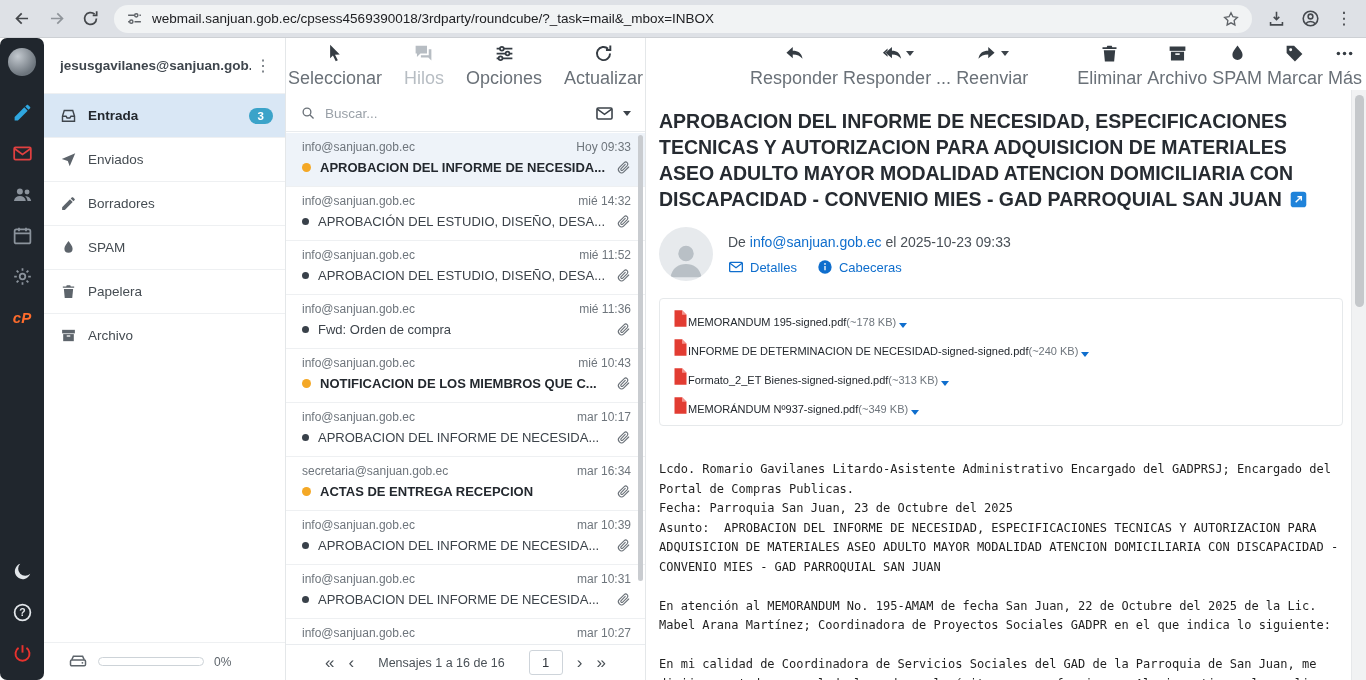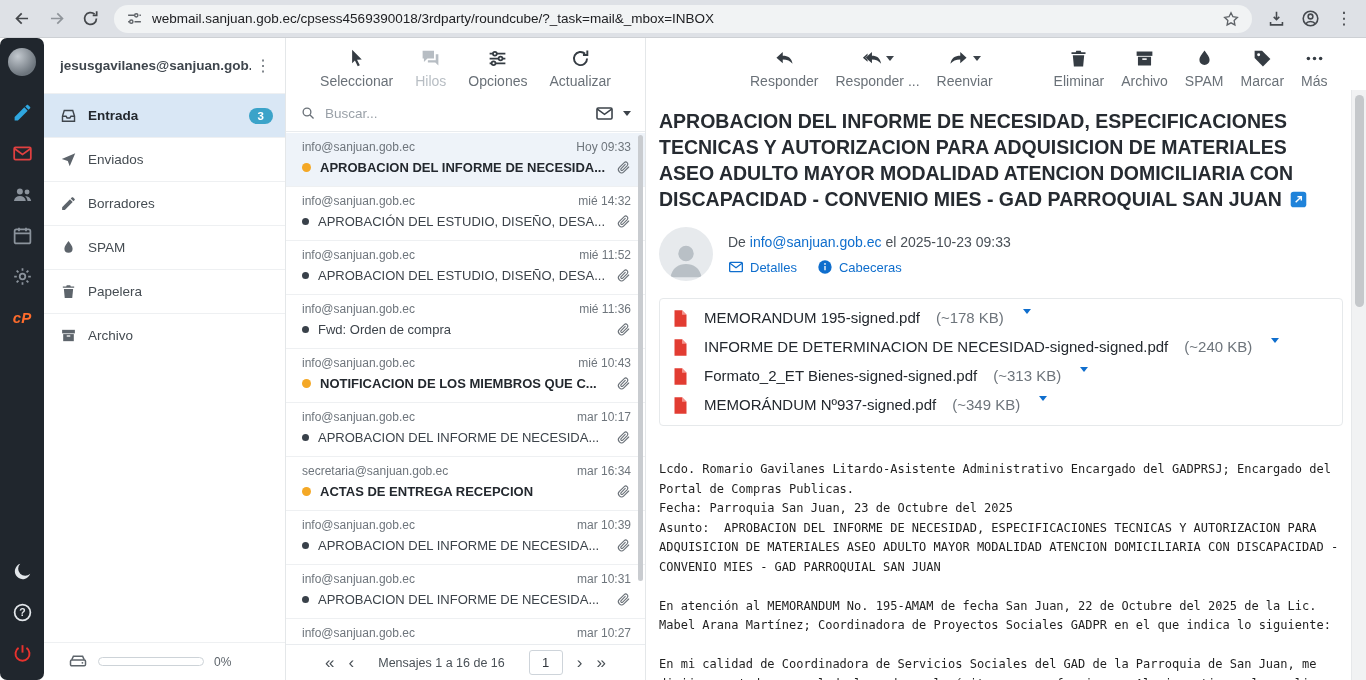--- a/index.html
+++ b/index.html
@@ -45,21 +45,21 @@
   .folder.active { background:#d9e7f5; color:#23282e; font-weight:bold; }
   .folder.active svg { color:#3f464d; }
   .badge { background:#3ba3c9; color:#fff; font-size:11.5px; font-weight:bold; padding:2px 9px; border-radius:10px; }
   .quota { position:absolute; bottom:0; left:0; right:0; height:38px; border-top:1px solid #eef0f2; display:flex; align-items:center; gap:10px; padding:0 18px 0 24px; color:#5d646b; }
   .quota svg { width:20px; height:20px; }
   .quota .track { width:106px; height:9px; border:1px solid #cdd3d8; border-radius:5px; background:#fff; overflow:hidden; }
   .quota .fill { height:100%; width:0; background:#3ba3c9; }
   .quota .pct { font-size:12px; }
 
   
-  .tbtn { display:flex; flex-direction:column; align-items:center; gap:4px; background:none; border:none; color:#6a7178; font-size:14px; cursor:pointer; white-space:nowrap; }
+  .tbtn { display:flex; flex-direction:column; align-items:center; gap:4px; background:none; border:none; color:#6a7178; font-size:18px; cursor:pointer; white-space:nowrap; }
   .tbtn svg { width:21px; height:21px; color:#353c43; }
   .tbtn.disabled { color:#b7bdc3; }
   .tbtn.disabled svg { color:#b7bdc3; }
   .iconrow { display:flex; align-items:center; gap:4px; height:21px; }
   .tcaret { width:0; height:0; border-left:4px solid transparent; border-right:4px solid transparent; border-top:5px solid #3c434a; }
 
   
   .listpane { position:absolute; left:286px; top:0; bottom:0; width:360px; background:#fff; border-right:1px solid #e4e7e9; }
   .ltoolbar { height:57px; display:flex; align-items:flex-end; justify-content:center; gap:22px; padding-bottom:6px; }
   .searchrow { height:37px; border-bottom:1px solid #e9ecef; display:flex; align-items:center; gap:9px; padding:0 14px;justify-content:center; }
@@ -78,35 +78,35 @@
   .msg.unread .subj { font-weight:bold; color:#23282e; }
   .msg .clip { width:15px; height:15px; color:#6a7178; flex:none; }
   .listscroll { position:absolute; right:2px; top:2px; width:5px; height:446px; background:#c9ccd0; border-radius:3px; }
   .lfooter { position:absolute; bottom:0; left:0; right:0; height:36px; border-top:1px solid #e9ecef; display:flex; align-items:center; justify-content:center; gap:14px; }
   .pagebtn { border:none; background:none; font-size:17px; color:#4a5157; cursor:pointer; line-height:1; }
   .lfooter .summary { font-size:12.5px; color:#4a5157; margin:0 10px; }
   .pageinput { width:34px; height:25px; border:1px solid #ced4da; border-radius:3px; background:#fff; text-align:center; font-size:13px; color:#30363c; }
 
   
   .readpane { position:absolute; left:646px; top:0; right:0; bottom:0; background:#fff; }
-  .rtoolbar { height:57px; display:flex; align-items:flex-end; gap:17px; padding:0 0 6px 104px; }
+  .rtoolbar { height:57px; display:flex; align-items:flex-end; gap:5px; padding:0 0 6px 104px; }
   .grpgap { margin-left:44px; }
   .rcontent { position:absolute; top:57px; left:0; right:15px; bottom:0; overflow:hidden; padding:13px 6px 0 13px; }
   .subject { font-size:19.5px; line-height:26px; font-weight:bold; color:#262b31; max-width:660px; }
   .extlink { display:inline-block; width:17px; height:17px; margin-left:8px; vertical-align:-2px; }
   .fromrow { display:flex; gap:15px; margin-top:15px; align-items:flex-start; }
   .avatar { width:54px; height:54px; border-radius:50%; background:#e7eaed; overflow:hidden; flex:none; display:flex; align-items:flex-end; justify-content:center; }
   .avatar svg { width:44px; height:44px; }
   .line1 { font-size:14px; color:#495057; margin-top:7px; }
   .line1 a { color:#0f6ecd; text-decoration:none; }
   .actions { display:flex; gap:20px; margin-top:9px; }
   .actionbtn { display:flex; align-items:center; gap:6px; border:none; background:none; color:#0f6ecd; font-size:13px; cursor:pointer; }
   .actionbtn svg { width:16px; height:16px; }
   .attachbox { border:1px solid #e6e9eb; border-radius:4px; margin-top:17px; width:684px; padding:5px 0; }
-  .att { display:flex; align-items:flex-start; gap:16px; padding:5px 13px; font-size:15px; }
+  .att { display:flex; align-items:flex-end; gap:0; padding:5px 13px; font-size:11px; }
   .att .pdf { width:15px; height:19px; flex:none; }
   .att a { color:#23282e; text-decoration:none; cursor:pointer; }
   .att .size { color:#6e757c; }
   .acaret { width:0; height:0; border-left:4px solid transparent; border-right:4px solid transparent; border-top:5px solid #0f6ecd; margin-left:3px; cursor:pointer; }
   .mailbody { margin-top:34px; font-family:"DejaVu Sans Mono",monospace; font-size:12px; line-height:19.5px; color:#1f1f1f; white-space:pre; }
   .vscroll { position:absolute; top:52px; right:0; bottom:0; width:15px; background:#f1f2f3; border-left:1px solid #e6e8ea; }
   .vthumb { position:absolute; top:5px; left:3px; width:9px; height:212px; background:#c5c8cb; border-radius:5px; cursor:pointer; }
 </style>
 </head>
 <body>

